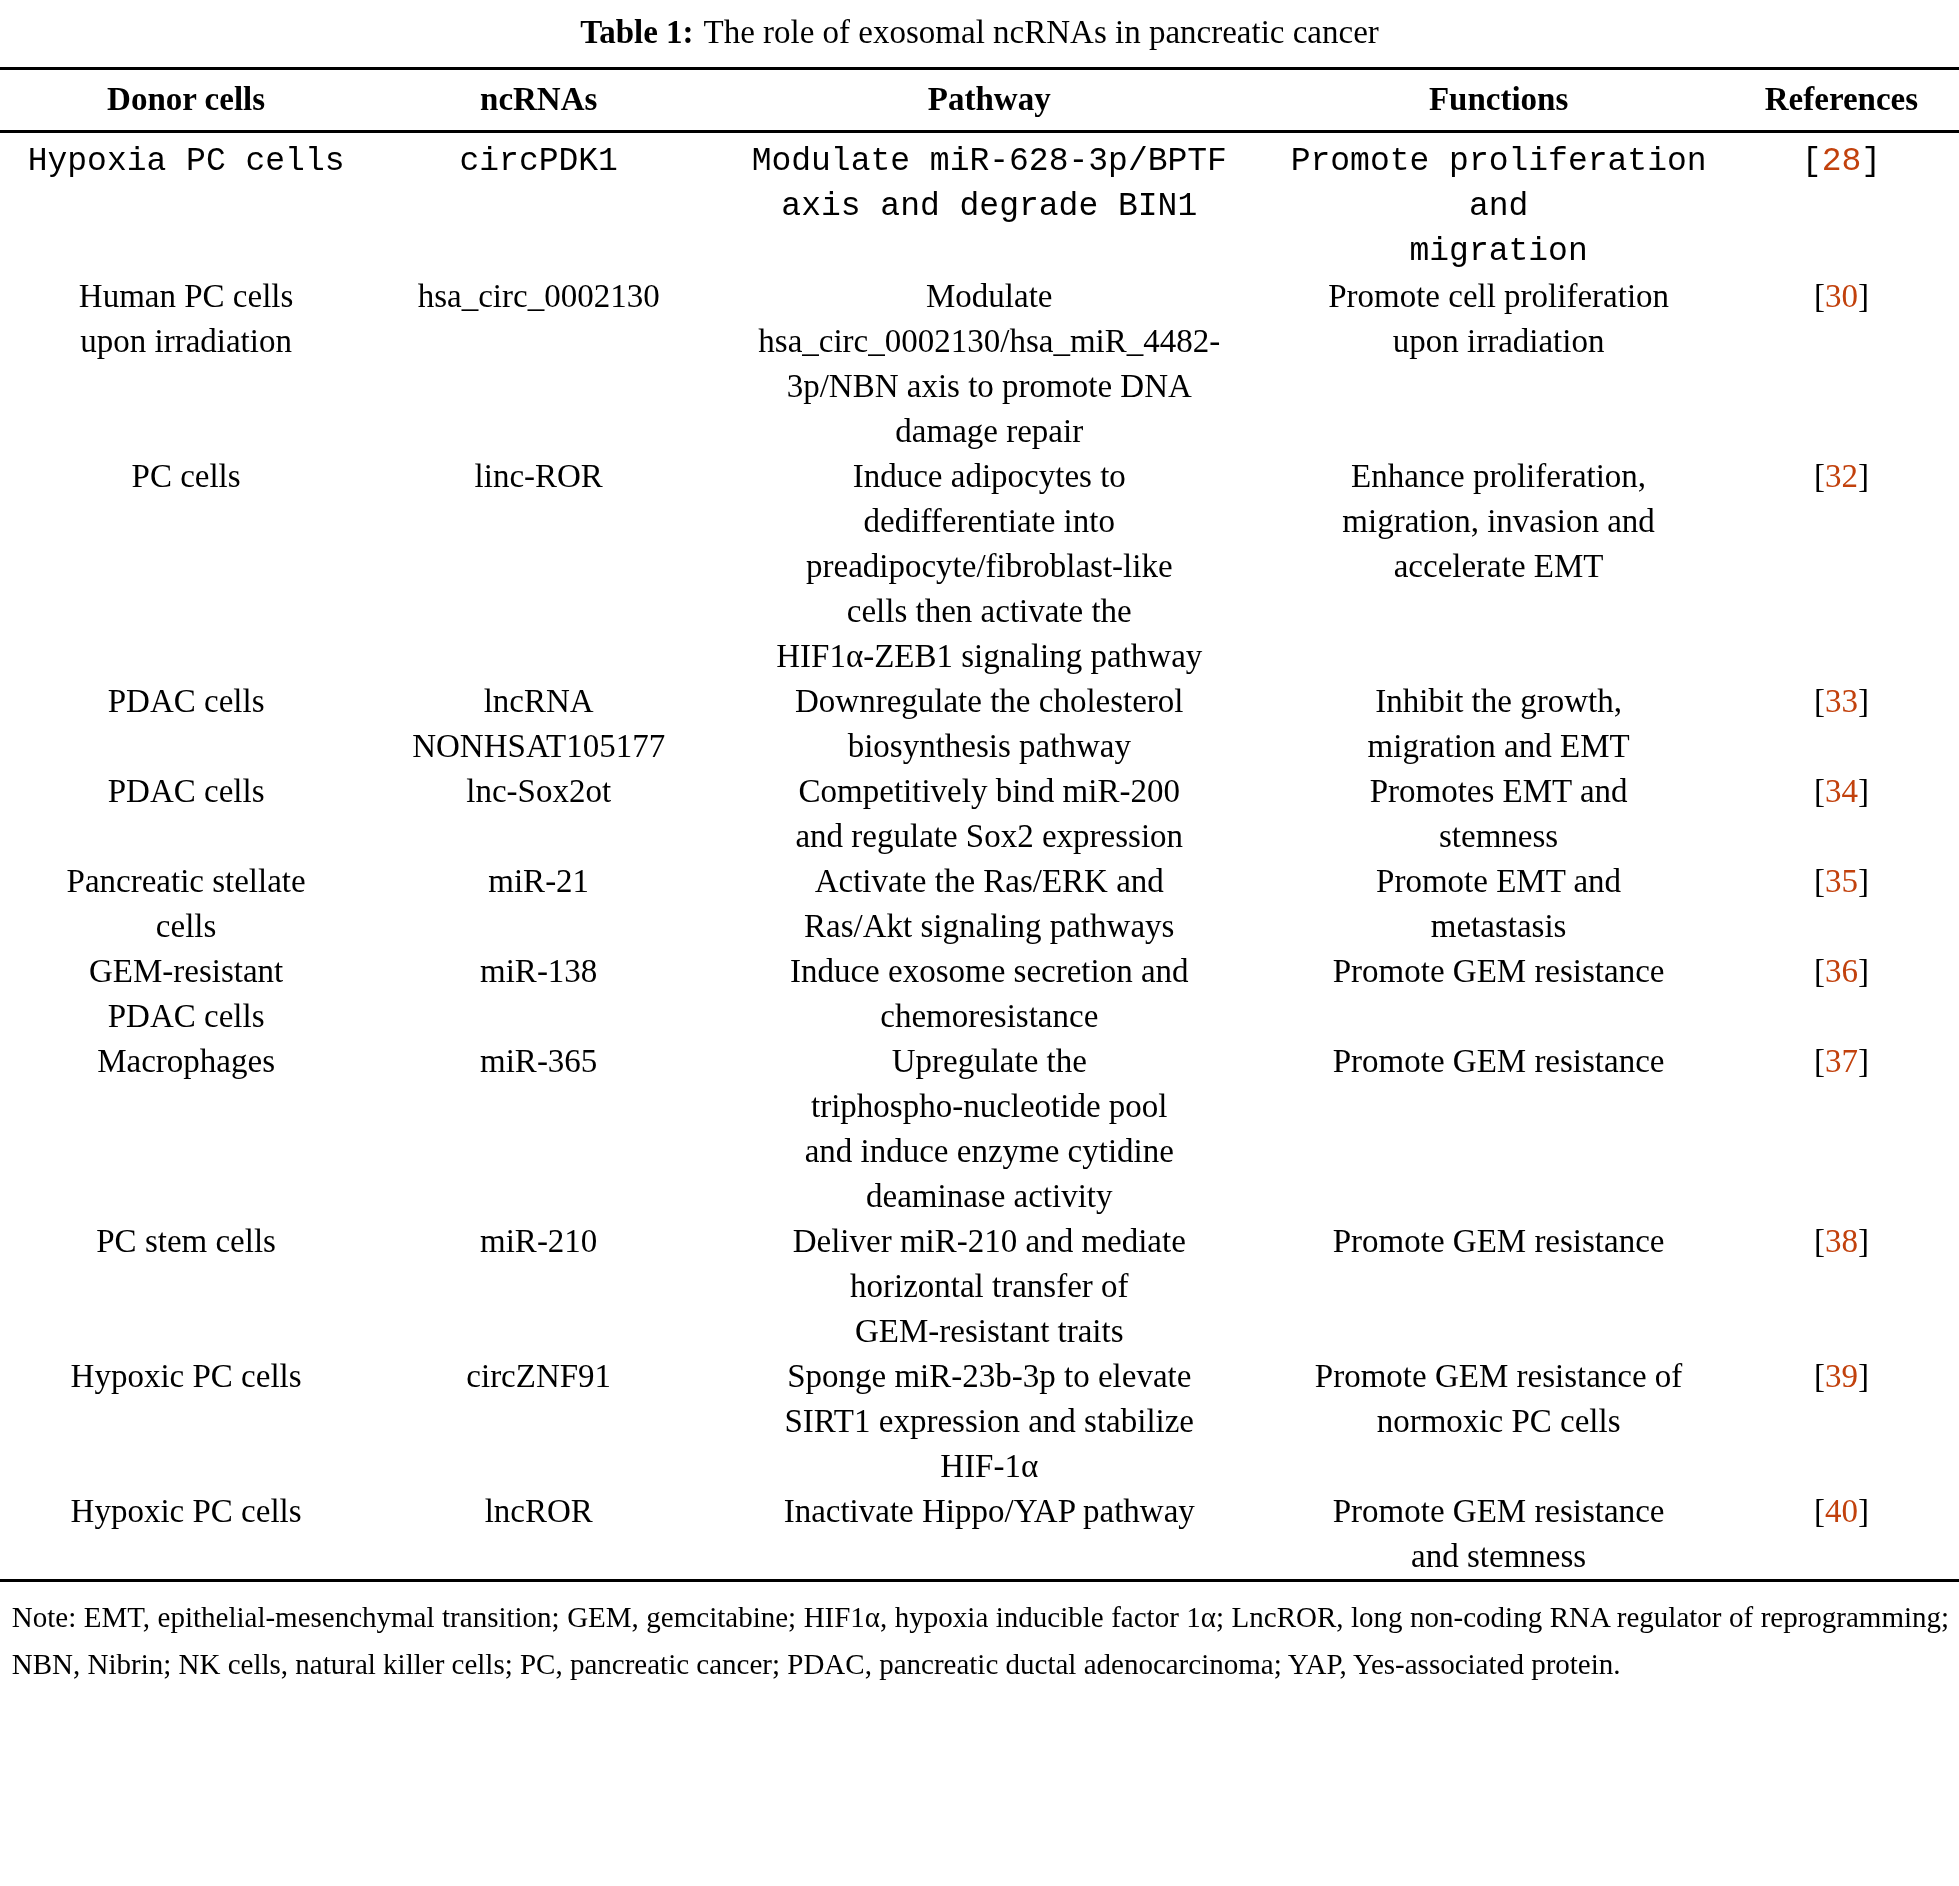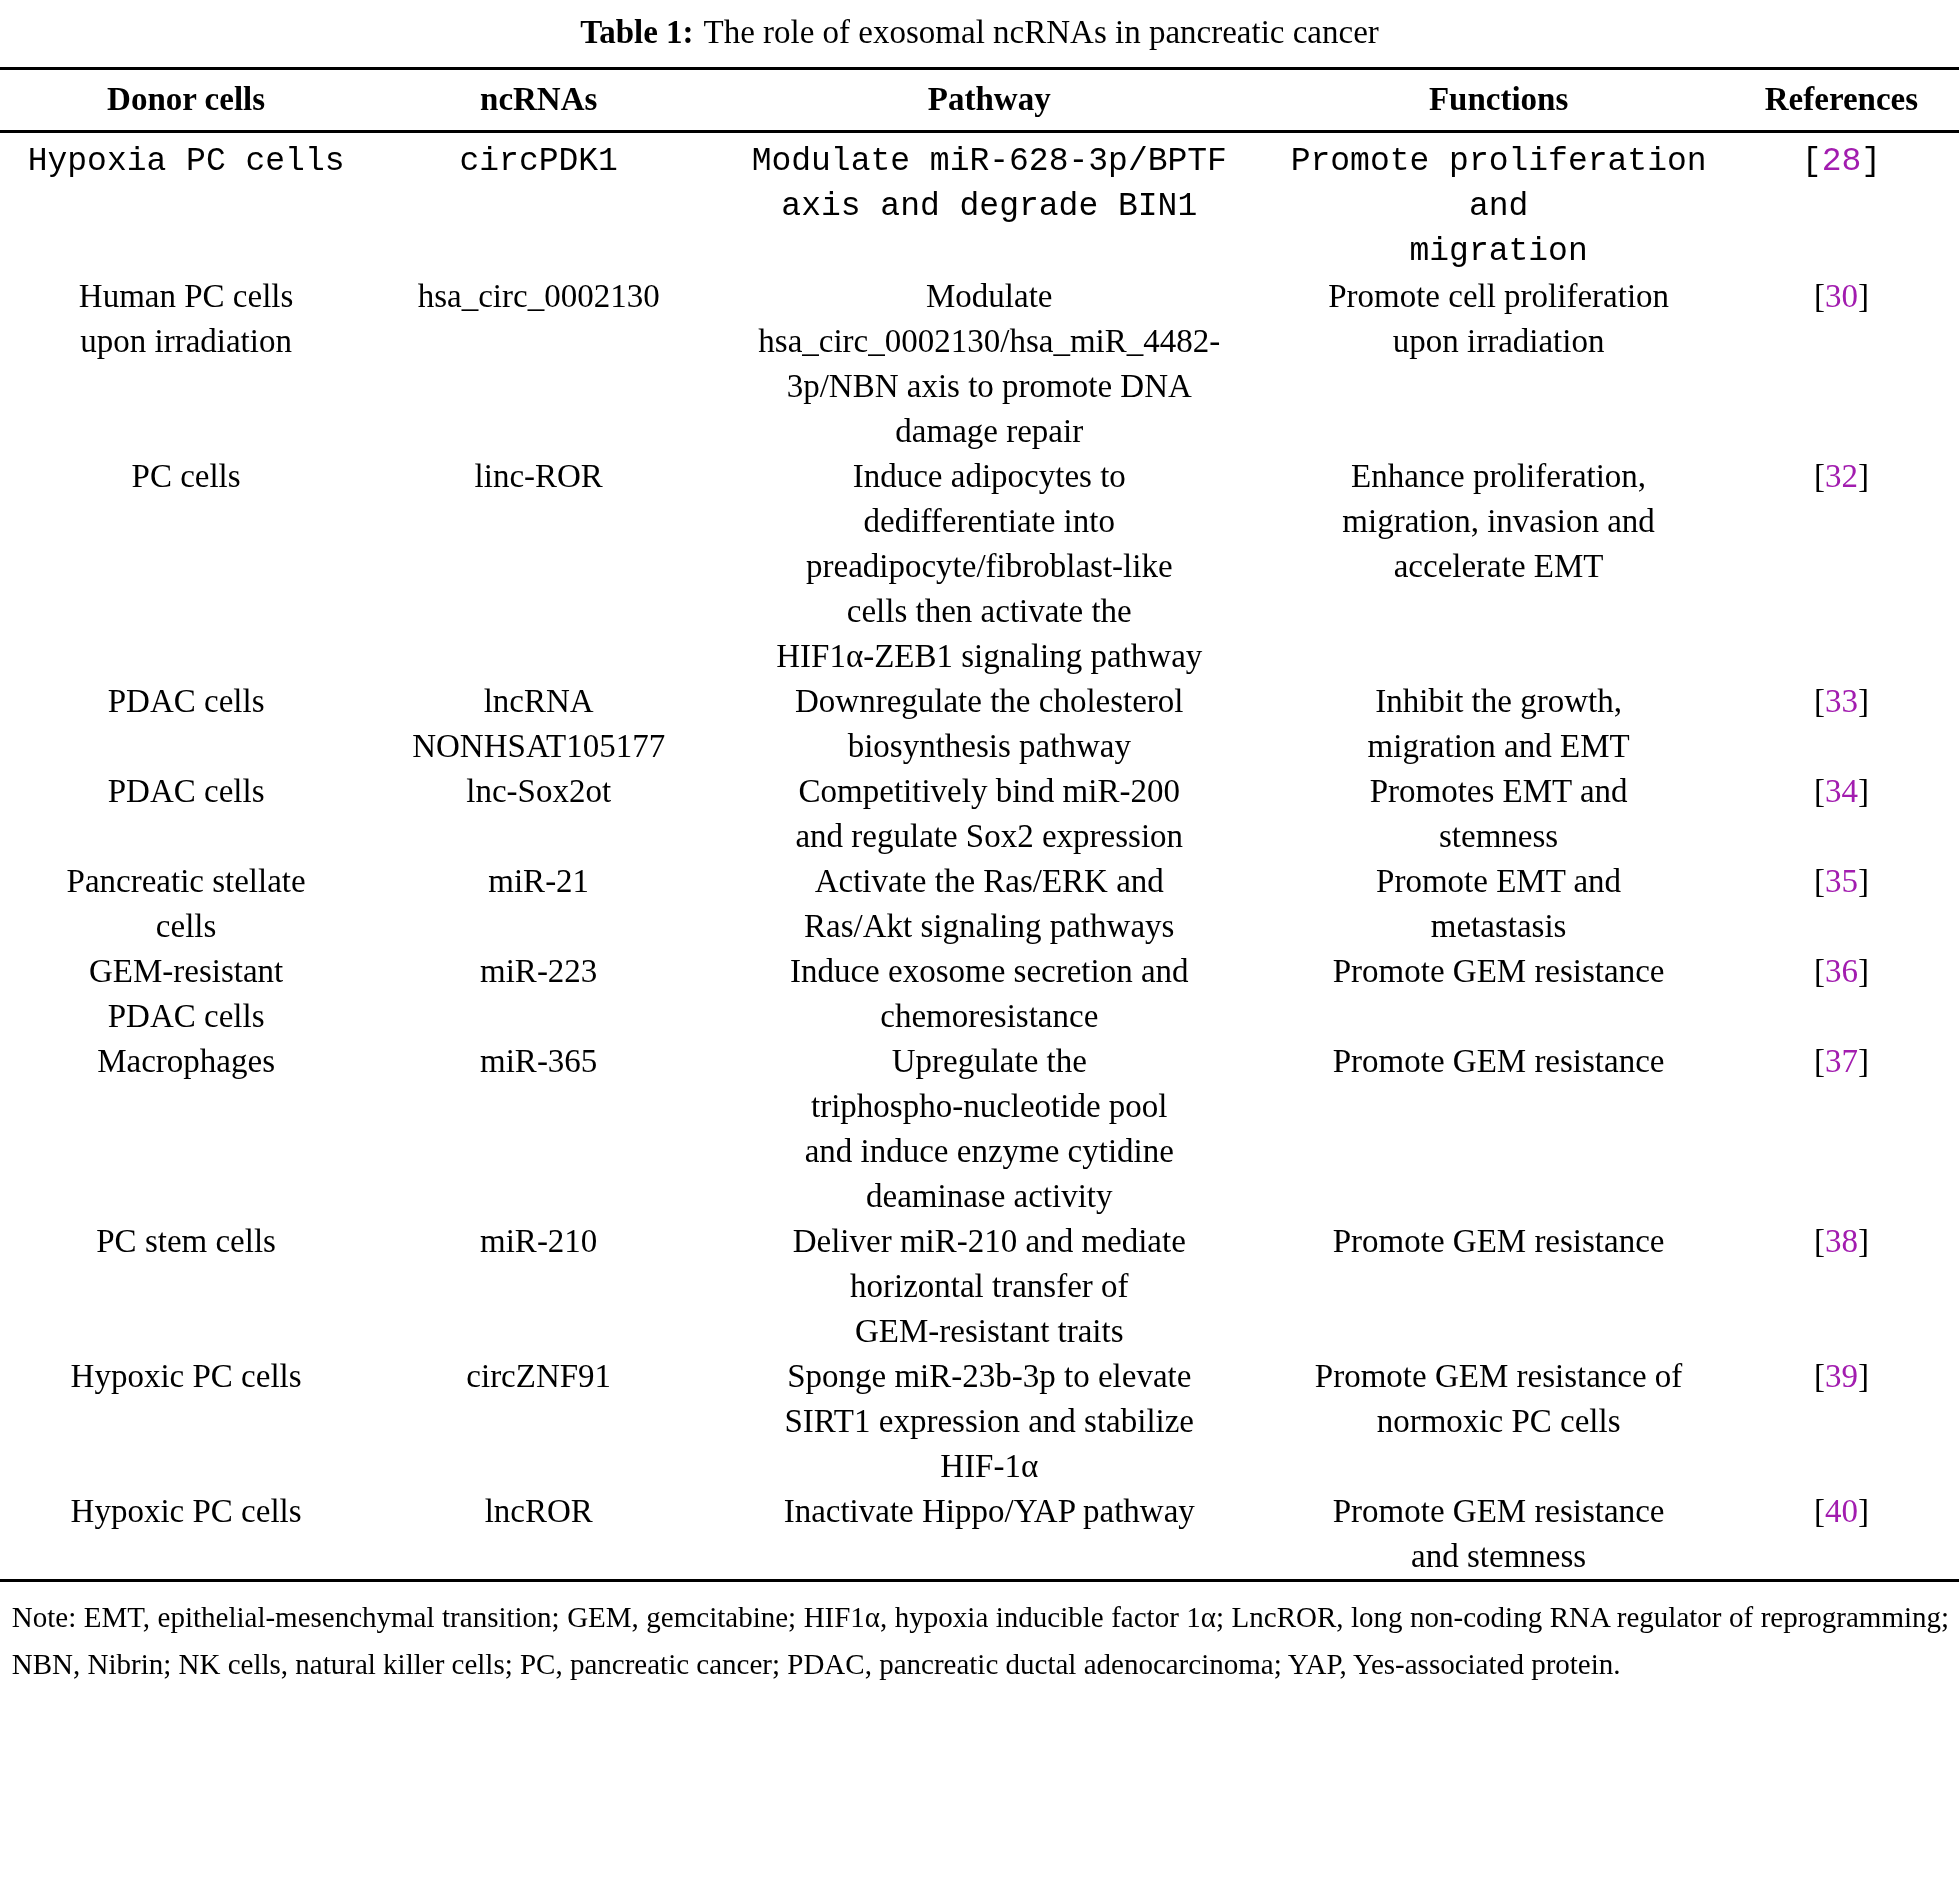--- a/index.html
+++ b/index.html
@@ -41,21 +41,21 @@
     font-size: 33px;
     line-height: 45px;
     text-align: center;
     vertical-align: top;
     padding: 0 7.9px;
     white-space: pre-line;
   }
   tbody tr:first-child td { padding-top: 5.9px; font-family: Liberation Mono, monospace; }
   td.ref-cell { white-space: nowrap; }
   .refnum {
-    color: #a21caf;
+    color: #c2410c;
     text-decoration: none;
     cursor: pointer;
   }
   .br { color: #000000; }
   .note {
     font-size: 29px;
     line-height: 47px;
     text-align: justify;
     margin: 11.8px 9.9px 0 11.8px;
   }
@@ -146,21 +146,21 @@
         <td>miR-21</td>
         <td>Activate the Ras/ERK and
 Ras/Akt signaling pathways</td>
         <td>Promote EMT and
 metastasis</td>
         <td class="ref-cell"><span class="br">[</span><a class="refnum">35</a><span class="br">]</span></td>
       </tr>
       <tr>
         <td>GEM-resistant
 PDAC cells</td>
-        <td>miR-223</td>
+        <td>miR-138</td>
         <td>Induce exosome secretion and
 chemoresistance</td>
         <td>Promote GEM resistance</td>
         <td class="ref-cell"><span class="br">[</span><a class="refnum">36</a><span class="br">]</span></td>
       </tr>
       <tr>
         <td>Macrophages</td>
         <td>miR-365</td>
         <td>Upregulate the
 triphospho-nucleotide pool

